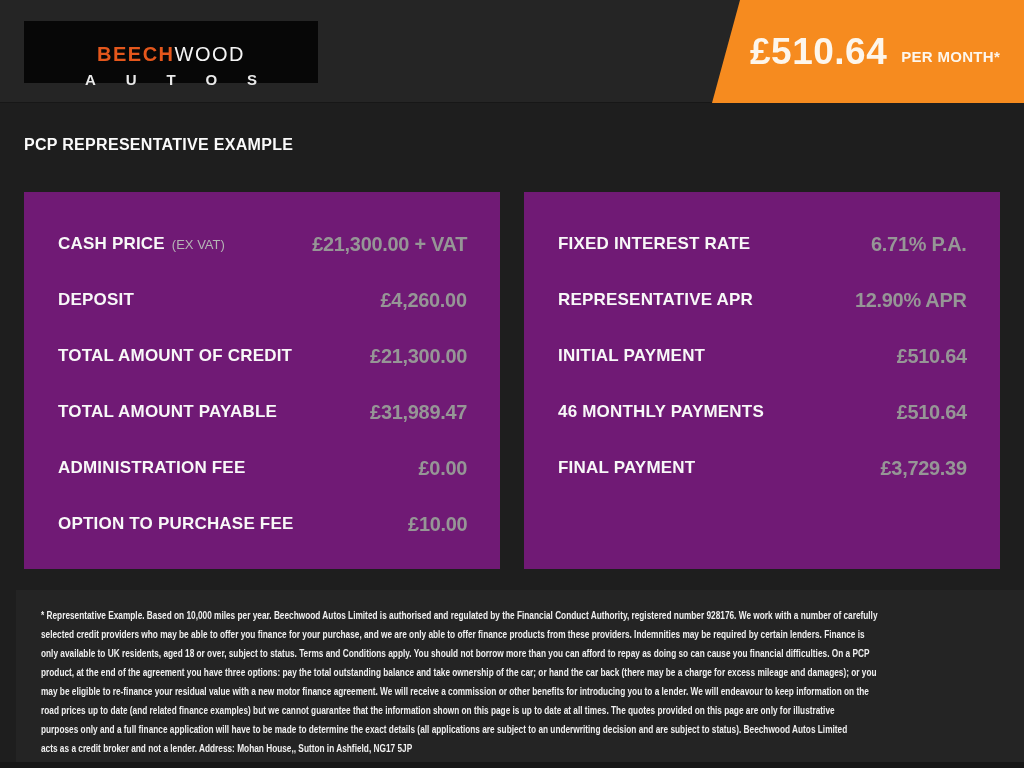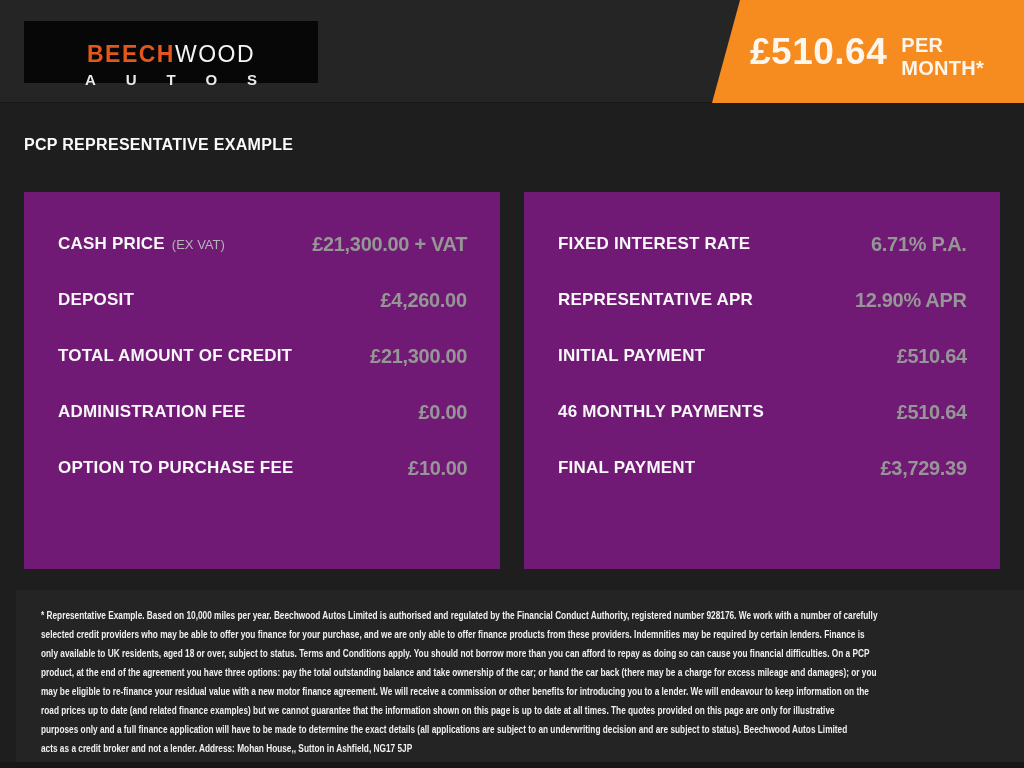--- a/index.html
+++ b/index.html
@@ -12,35 +12,35 @@
   
   .topbar {
     position: absolute; left: 0; top: 0; width: 1024px; height: 103px;
     background: #252525; border-bottom: 1px solid #171717;
   }
   .logo-box {
     position: absolute; left: 24px; top: 21px; width: 294px; height: 62px;
     background: #070707; display: flex; flex-direction: column;
     align-items: center; justify-content: center; padding-top: 2px;
   }
-  .logo-line1 { font-size: 23px; font-weight: 700; letter-spacing: 1.5px; line-height: 30px; white-space: nowrap; margin-top: 24px; }
+  .logo-line1 { font-size: 20px; font-weight: 700; letter-spacing: 1.5px; line-height: 30px; white-space: nowrap; margin-top: 24px; }
   .logo-accent { color: #e4571c; }
   .logo-rest { color: #f5f5f5; font-weight: 400; }
   .logo-line2 {
     color: #e9e9e9; font-size: 15px; font-weight: 700;
     letter-spacing: 30px; margin-left: 30px; line-height: 22px; white-space: nowrap;
   }
   .ribbon {
     position: absolute; right: 0; top: 0; width: 312px; height: 103px;
     background: #f68b1f;
     clip-path: polygon(28px 0, 100% 0, 100% 100%, 0 100%);
     display: flex; align-items: center; padding-left: 38px;
   }
   .ribbon-amount { color: #fdf6ec; font-size: 37px; font-weight: 700; letter-spacing: 0.5px; }
-  .ribbon-suffix { color: #fdf6ec; font-size: 20px; font-weight: 700; margin-left: 14px; margin-top: 10px; letter-spacing: 0.3px; }
+  .ribbon-suffix { color: #fdf6ec; font-size: 15px; font-weight: 700; margin-left: 14px; margin-top: 10px; letter-spacing: 0.3px; }
   
   .page-title {
     position: absolute; left: 24px; top: 136px;
     color: #fbfbfb; font-size: 16px; font-weight: 700; letter-spacing: 0.3px;
   }
   
   .panel {
     position: absolute; top: 192px; width: 476px; height: 377px;
     background: #701a75; padding: 24px 33px 17px 34px;
     display: flex; flex-direction: column;
@@ -104,20 +104,24 @@
     </div>
     <div class="finance-row">
       <span class="row-label">DEPOSIT</span>
       <span class="row-value">£4,260.00</span>
     </div>
     <div class="finance-row">
       <span class="row-label">TOTAL AMOUNT OF CREDIT</span>
       <span class="row-value">£21,300.00</span>
     </div>
     <div class="finance-row">
+      <span class="row-label">TOTAL AMOUNT PAYABLE</span>
+      <span class="row-value">£31,989.47</span>
+    </div>
+    <div class="finance-row">
       <span class="row-label">ADMINISTRATION FEE</span>
       <span class="row-value">£0.00</span>
     </div>
     <div class="finance-row">
       <span class="row-label">OPTION TO PURCHASE FEE</span>
       <span class="row-value">£10.00</span>
     </div>
   </div>
 
   <div class="panel panel-right">

